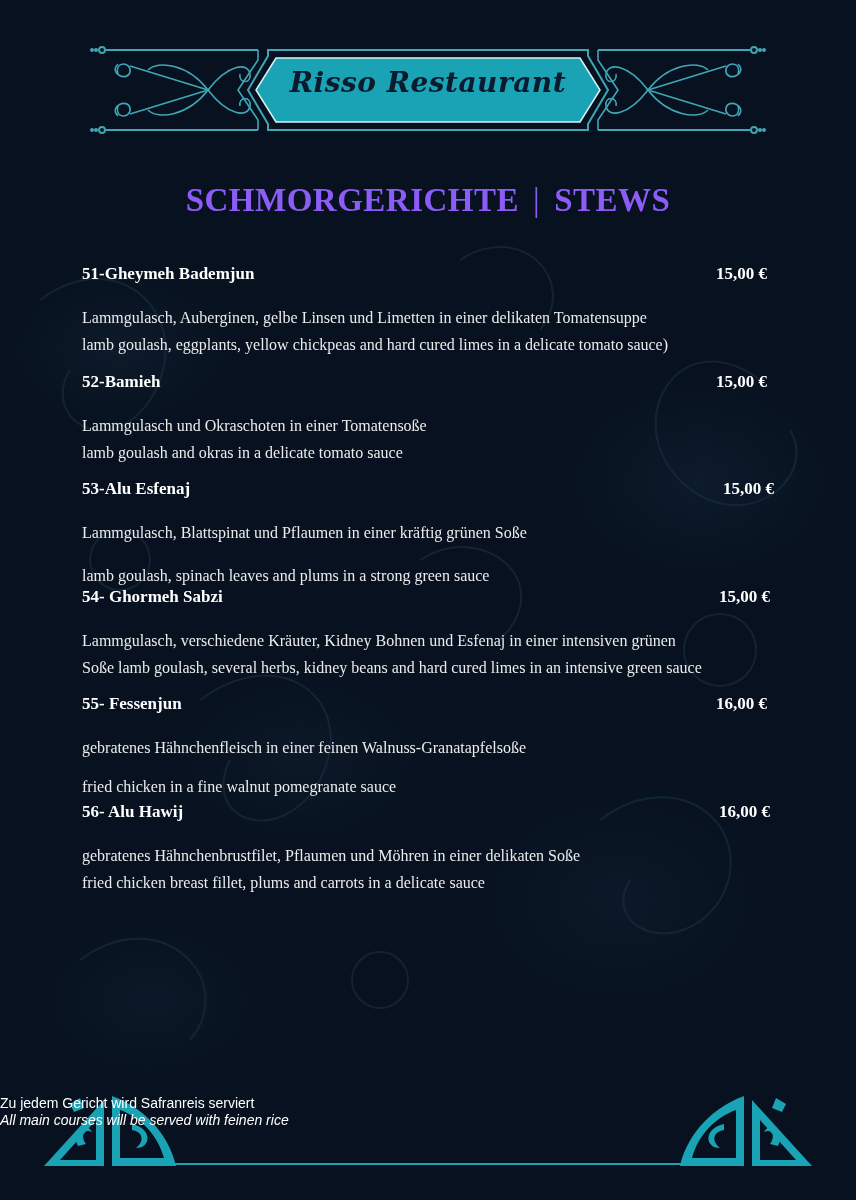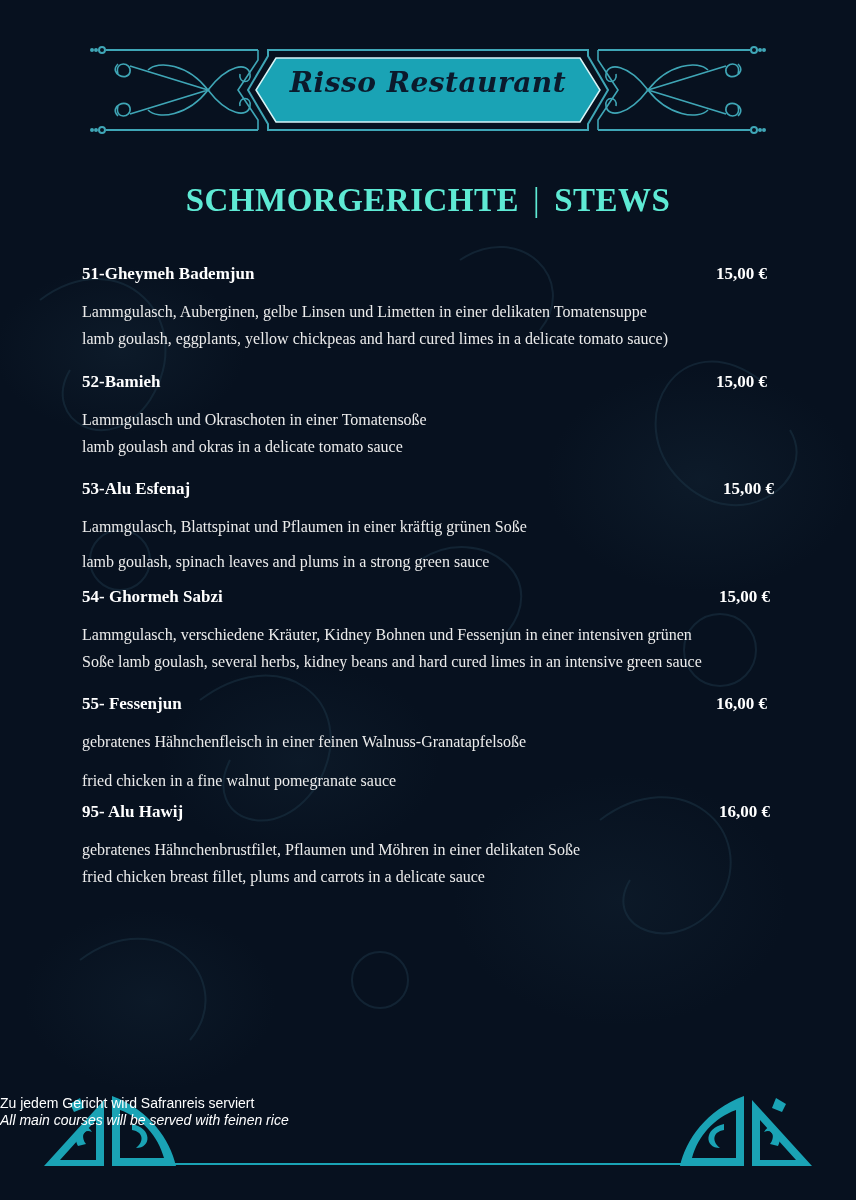--- a/index.html
+++ b/index.html
@@ -25,37 +25,37 @@
   .header { position: absolute; left: 88px; top: 44px; width: 680px; height: 92px; z-index: 1; }
   .header svg { position: absolute; inset: 0; }
   .restaurant-name {
     position: absolute; left: 0; right: 0; top: 22px; text-align: center;
     font-family: "DejaVu Serif", serif; font-style: italic; font-weight: bold;
     font-size: 28px; color: #0b1a2c; letter-spacing: 0.5px;
   }
 
   .section-title {
     position: absolute; top: 182px; left: 0; right: 0; text-align: center; z-index: 1;
-    font-family: "Liberation Serif", serif; font-weight: bold; font-size: 33px; color: #5eead4;
+    font-family: "Liberation Serif", serif; font-weight: bold; font-size: 33px; color: #8b5cf6;
     letter-spacing: 0.5px;
   }
   .section-title .sep { font-weight: normal; margin: 0 14px; }
 
   .menu { position: absolute; left: 82px; top: 264px; width: 720px; z-index: 1; }
   .item { position: relative; height: 107.5px; }
   .item-name {
     font-family: "Liberation Serif", serif; font-weight: bold; font-size: 17px; color: #ffffff;
   }
   .item-price {
     font-family: "Liberation Serif", serif; font-weight: bold; font-size: 17px; color: #ffffff;
     position: absolute; top: 0;
   }
   .item-desc {
     font-family: "Liberation Serif", serif; font-size: 16px; color: #ececec;
-    line-height: 27px; margin-top: 14px; white-space: nowrap;
+    line-height: 27px; margin-top: 20px; white-space: nowrap;
   }
 
   .footer-note {
     position: absolute; top: 1095px; left: 0; right: 0; z-index: 2;
     font-family: "Liberation Sans", sans-serif; font-size: 14px; color: #ffffff; line-height: 17px;
   }
   .footer-note .en { font-style: italic; }
   .footer-deco { position: absolute; left: 40px; top: 1090px; width: 776px; height: 80px; z-index: 1; }
 </style>
 </head>
@@ -143,36 +143,36 @@
   <div class="item">
     <div class="item-name">52-Bamieh</div>
     <div class="item-price" style="left:634px">15,00 €</div>
     <div class="item-desc">Lammgulasch und Okraschoten in einer Tomatensoße</div>
     <div class="item-desc" style="margin-top:0">lamb goulash and okras in a delicate tomato sauce</div>
   </div>
   <div class="item">
     <div class="item-name">53-Alu Esfenaj</div>
     <div class="item-price" style="left:641px">15,00 €</div>
     <div class="item-desc">Lammgulasch, Blattspinat und Pflaumen in einer kräftig grünen Soße</div>
-    <div class="item-desc" style="margin-top:8px">lamb goulash, spinach leaves and plums in a strong green sauce</div>
+    <div class="item-desc" style="margin-top:16px">lamb goulash, spinach leaves and plums in a strong green sauce</div>
   </div>
   <div class="item">
     <div class="item-name">54- Ghormeh Sabzi</div>
     <div class="item-price" style="left:637px">15,00 €</div>
-    <div class="item-desc">Lammgulasch, verschiedene Kräuter, Kidney Bohnen und Fessenjun in einer intensiven grünen</div>
+    <div class="item-desc">Lammgulasch, verschiedene Kräuter, Kidney Bohnen und Esfenaj in einer intensiven grünen</div>
     <div class="item-desc" style="margin-top:0">Soße  lamb goulash, several herbs, kidney beans and hard cured limes in an intensive green sauce</div>
   </div>
   <div class="item">
     <div class="item-name">55- Fessenjun</div>
     <div class="item-price" style="left:634px">16,00 €</div>
     <div class="item-desc">gebratenes Hähnchenfleisch in einer feinen Walnuss-Granatapfelsoße</div>
     <div class="item-desc" style="margin-top:12px">fried chicken in a fine walnut pomegranate sauce</div>
   </div>
   <div class="item">
-    <div class="item-name">95- Alu Hawij</div>
+    <div class="item-name">56- Alu Hawij</div>
     <div class="item-price" style="left:637px">16,00 €</div>
     <div class="item-desc">gebratenes Hähnchenbrustfilet, Pflaumen und Möhren in einer delikaten Soße</div>
     <div class="item-desc" style="margin-top:0">fried chicken breast fillet, plums and carrots in a delicate sauce</div>
   </div>
 </div>
 
 <div class="footer-deco">
   <svg width="776" height="80" viewBox="0 0 776 80">
     <line x1="80" y1="74" x2="696" y2="74" stroke="#1aa3b5" stroke-width="2"></line>
 

